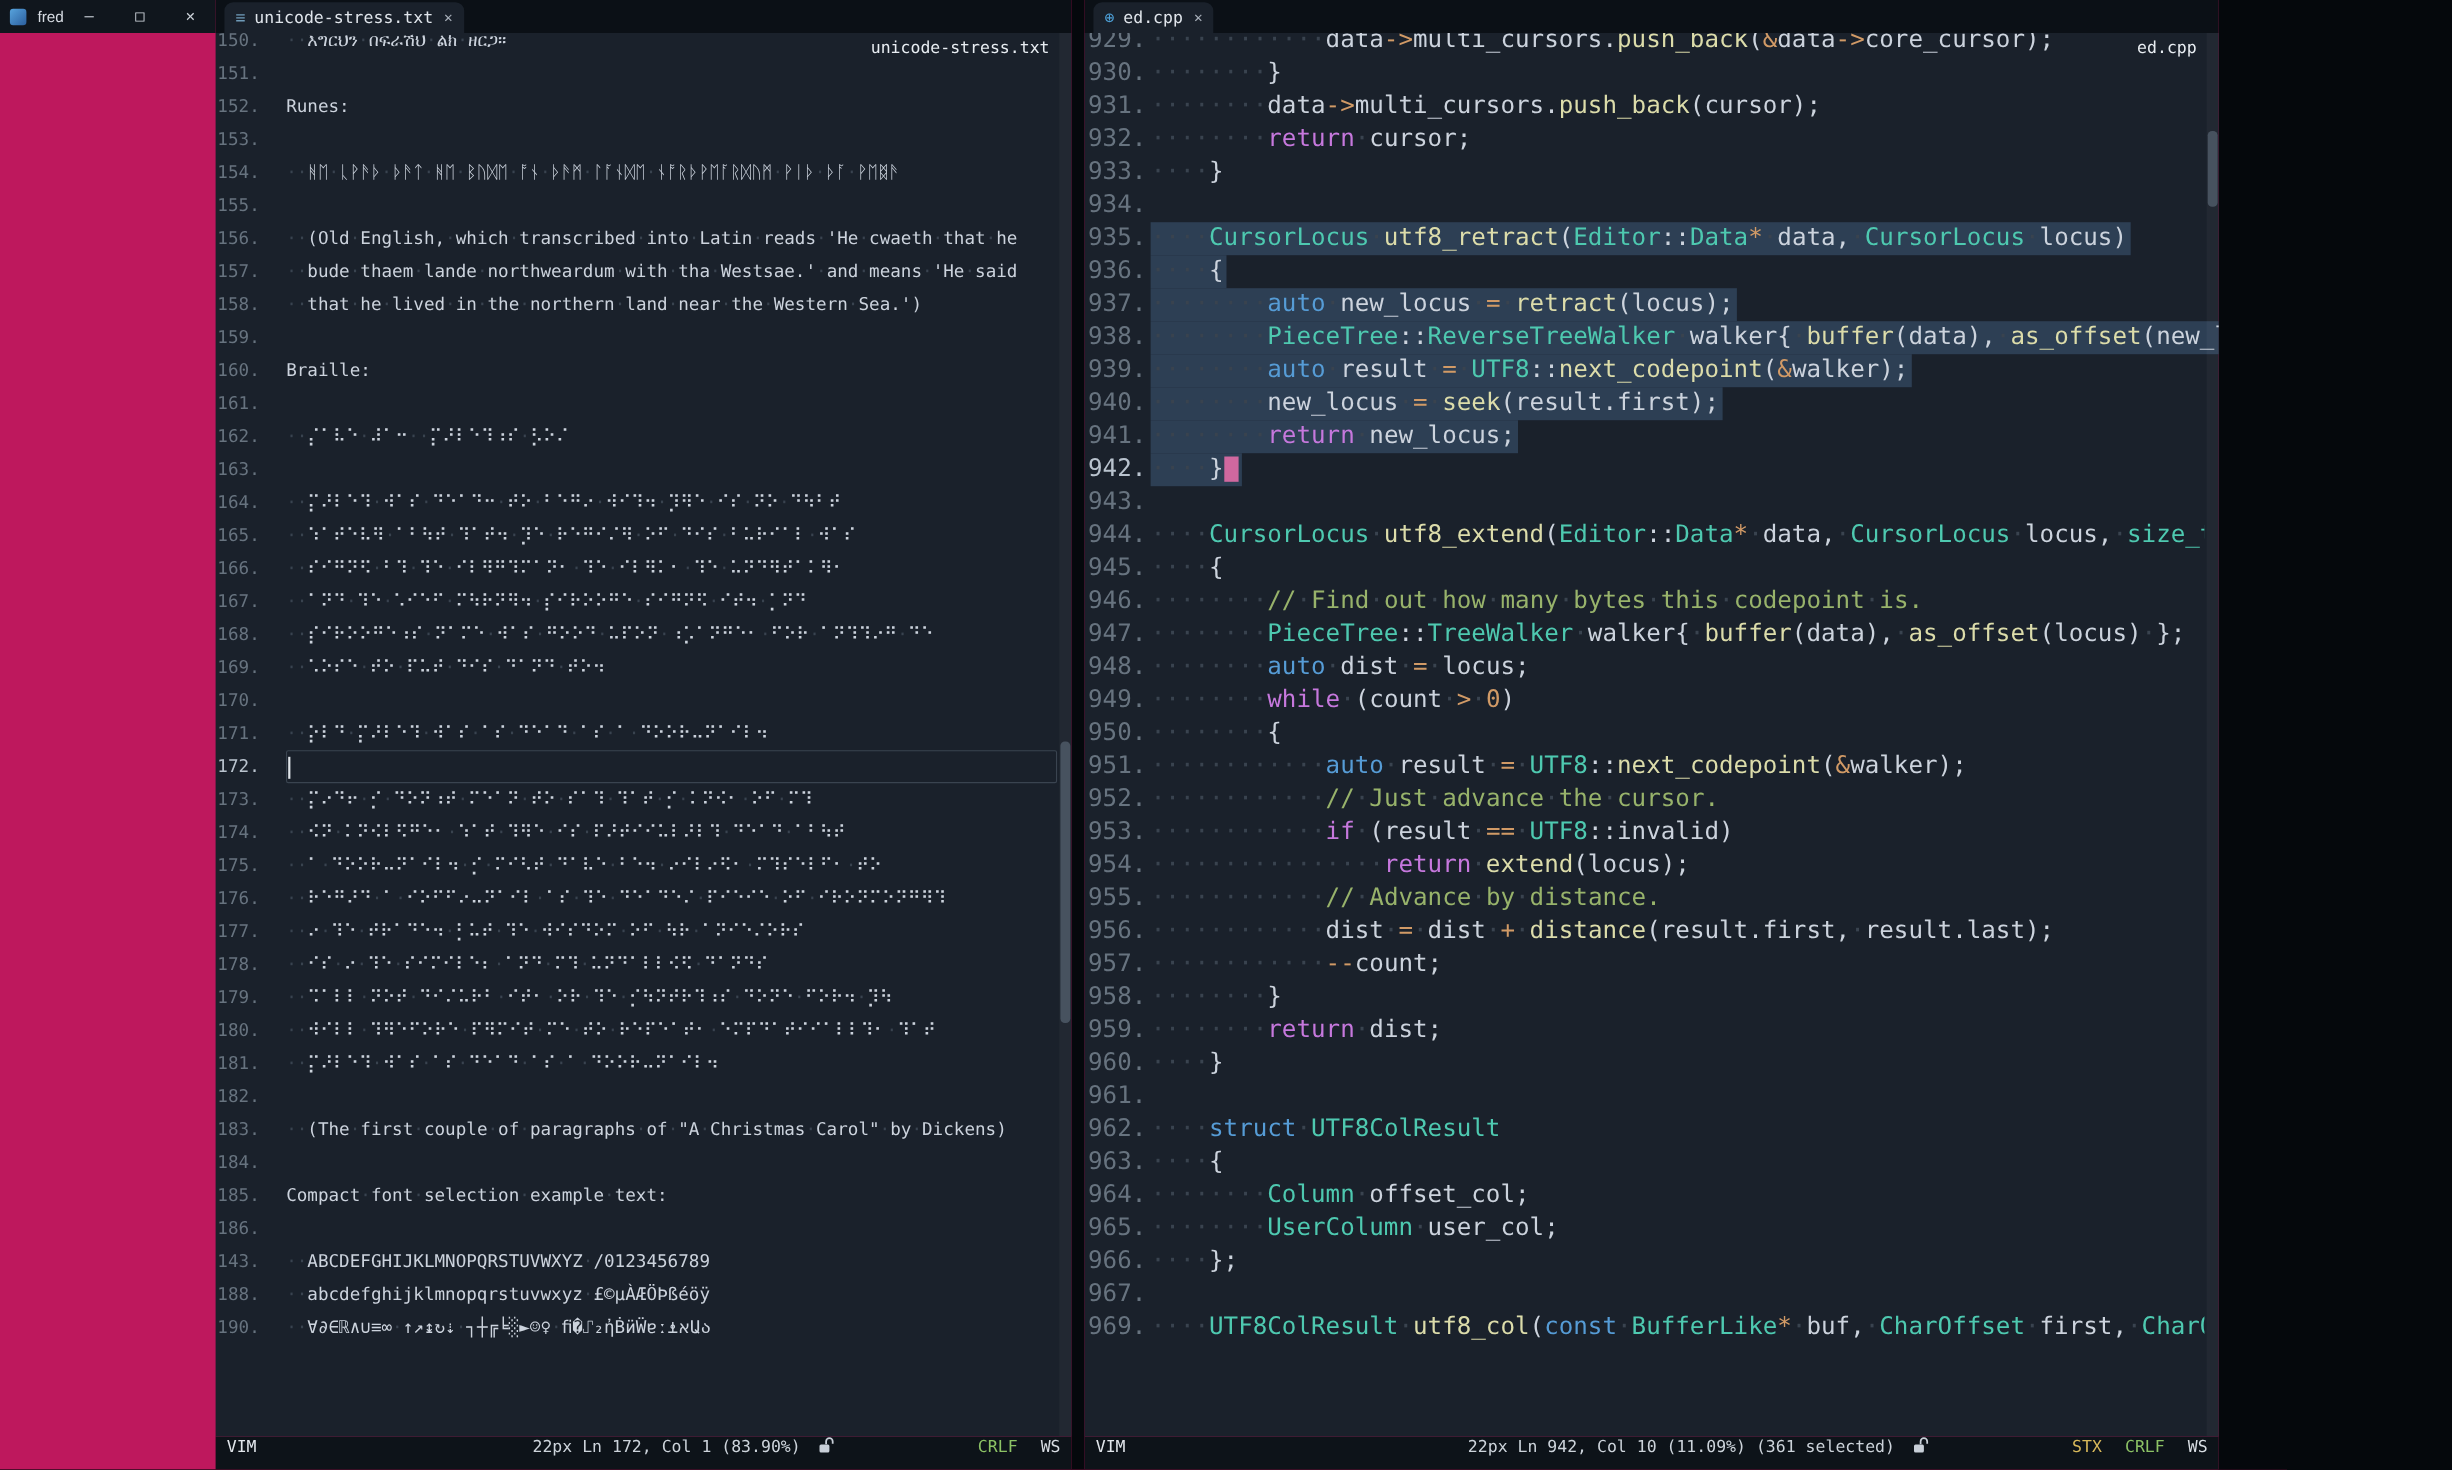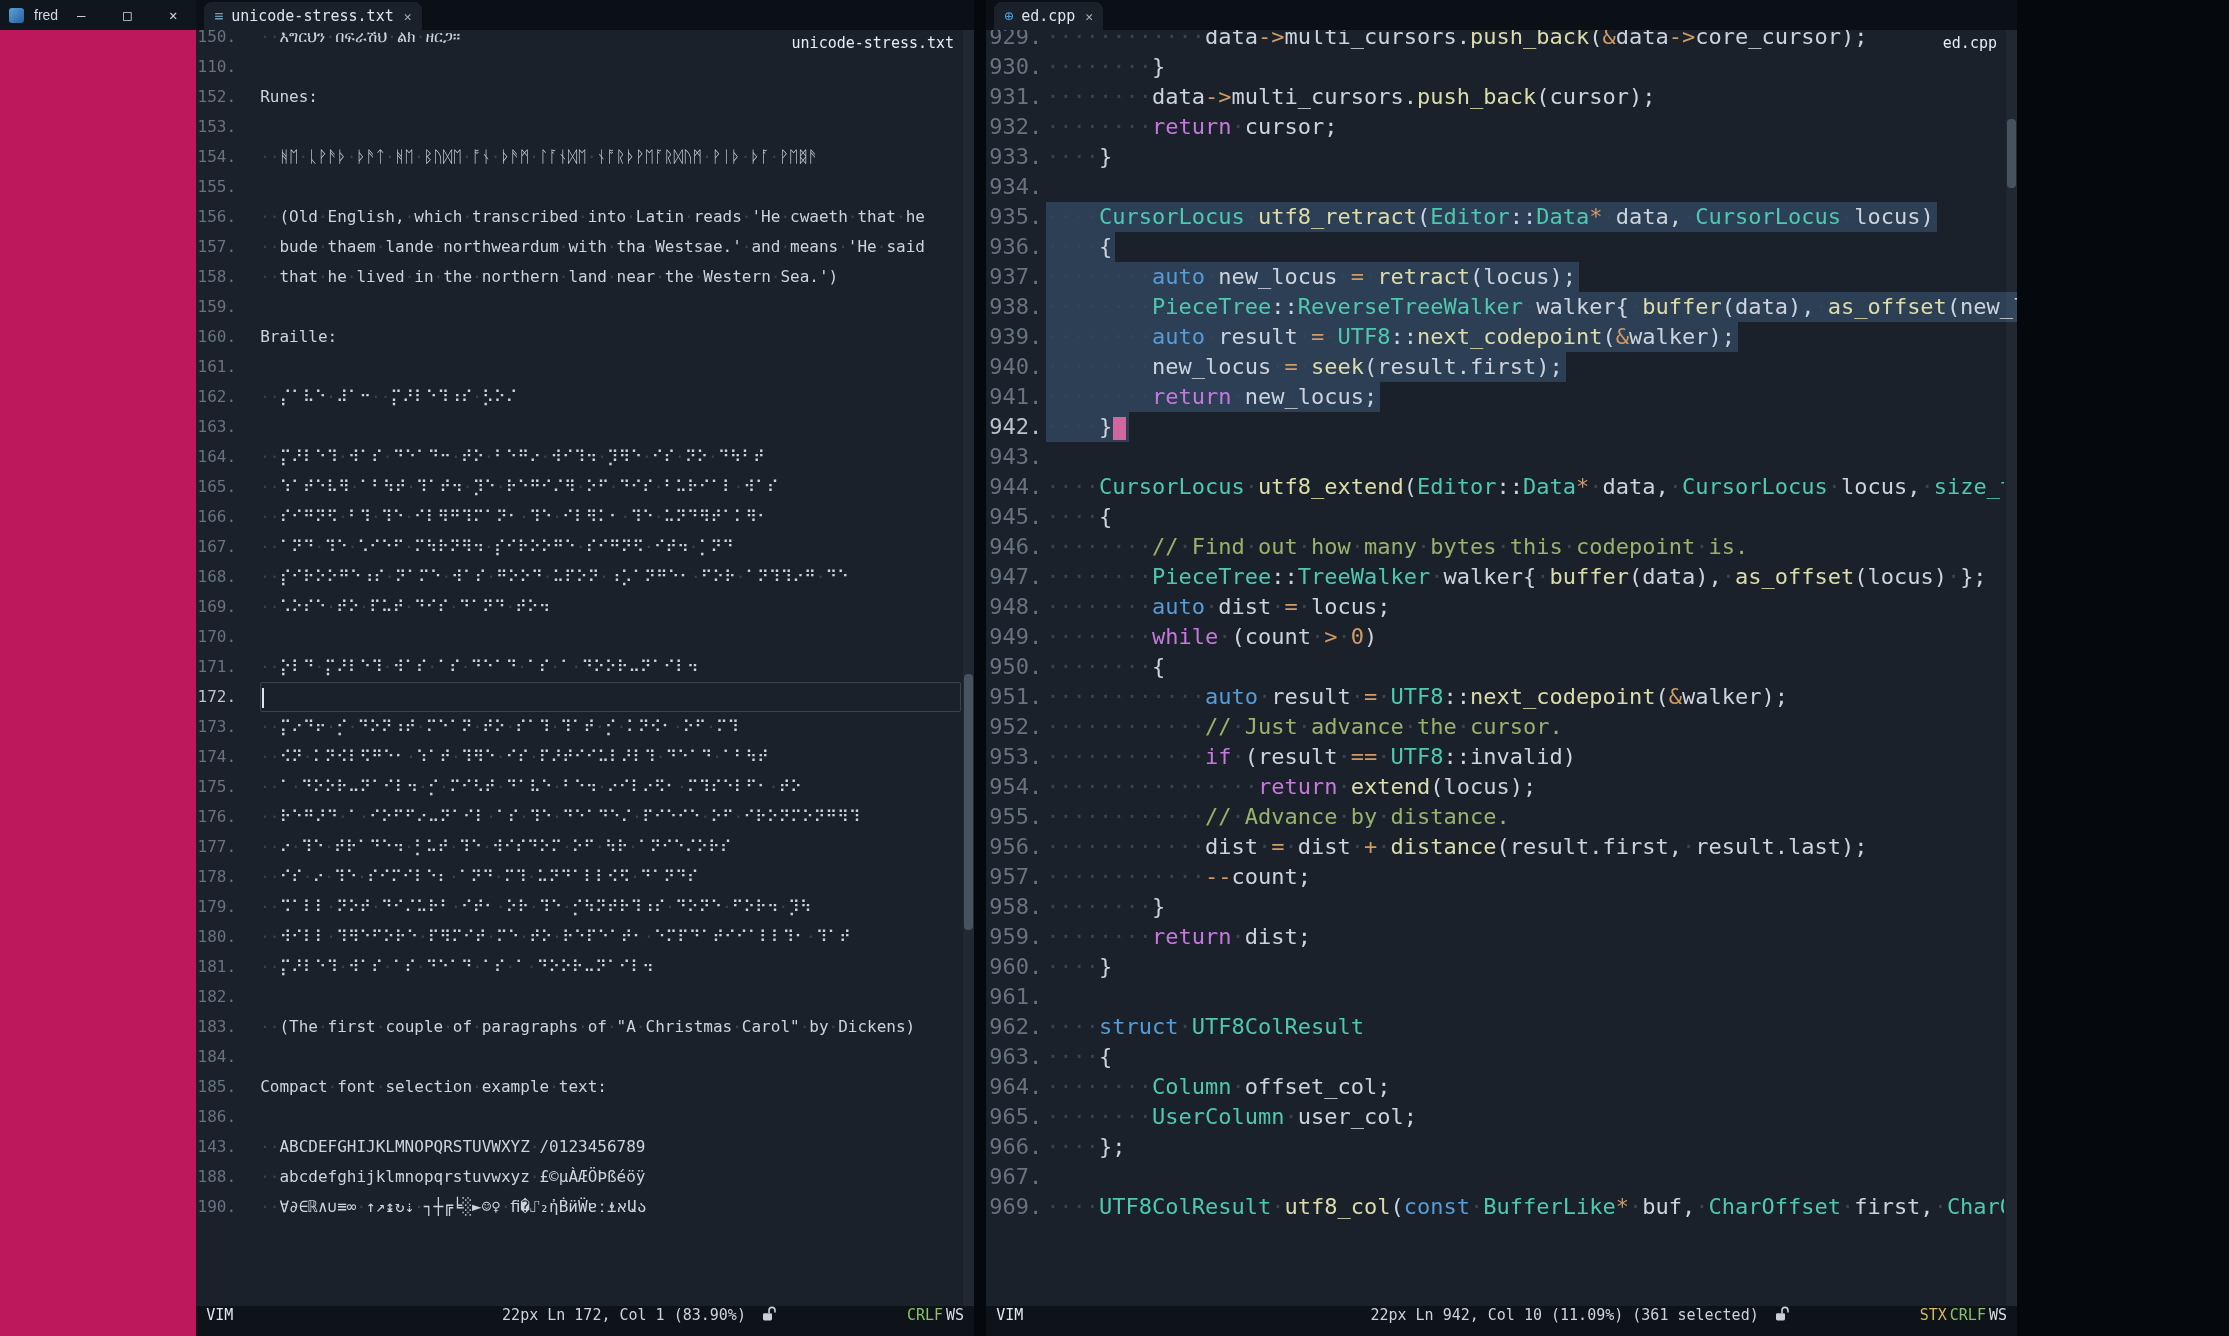--- a/index.html
+++ b/index.html
@@ -39,21 +39,21 @@
   .tok.w{color:#39434f}
   .caret-bar{position:absolute;left:1px;top:5px;width:2px;height:20px;background:#e0e5ea}
   .caret-block{display:inline-block;width:13px;height:23px;background:#d0689f;vertical-align:middle;margin-left:1px}
   .float-name{position:absolute;top:4px;right:20px;color:#e8edf2;font-size:15px}
   .scrollbar{position:absolute;top:0;right:0;width:11px;height:100%;background:rgba(255,255,255,0.035)}
   .thumb{position:absolute;left:1px;width:9px;background:#47525f;border-radius:4px}
   .statusbar{height:30px;flex:0 0 auto;background:#0d1319;display:flex;
              padding:0 10px;font-size:15px;color:#ccd3da;gap:10px}
   .mode{color:#e2e7ec}
   .sb-spacer{flex:1}
-  .flags{display:flex;gap:3px;margin-left:120px;white-space:nowrap}
+  .flags{display:flex;gap:21px;margin-left:120px;white-space:nowrap}
   .lock{flex:0 0 auto;margin-left:6px}
 </style>
 </head>
 <body>
 
 <div class="window">
 
   <div class="titlebar">
     <span class="app-icon"></span>
     <span class="title">fred</span>
@@ -70,21 +70,21 @@
       <div class="tabbar">
         <div class="tab">
           <span class="tab-icon" id="tab-icon-left" style="color: rgb(111, 155, 184);">≡</span>
           <span class="tab-label">unicode-stress.txt</span>
           <span class="tab-close">✕</span>
         </div>
       </div>
       <div class="editor">
         <div class="code" id="code-left">
             <div class="row"><span class="num">150.</span><span class="ct"><span class="tok w">··</span><span class="tok d">እግርህን</span><span class="tok w">·</span><span class="tok d">በፍራሽህ</span><span class="tok w">·</span><span class="tok d">ልክ</span><span class="tok w">·</span><span class="tok d">ዘርጋ።</span></span></div>
-            <div class="row"><span class="num">110.</span><span class="ct"></span></div>
+            <div class="row"><span class="num">151.</span><span class="ct"></span></div>
             <div class="row"><span class="num">152.</span><span class="ct"><span class="tok d">Runes:</span></span></div>
             <div class="row"><span class="num">153.</span><span class="ct"></span></div>
             <div class="row"><span class="num">154.</span><span class="ct"><span class="tok w">··</span><span class="tok d">ᚻᛖ</span><span class="tok w">·</span><span class="tok d">ᚳᚹᚫᚦ</span><span class="tok w">·</span><span class="tok d">ᚦᚫᛏ</span><span class="tok w">·</span><span class="tok d">ᚻᛖ</span><span class="tok w">·</span><span class="tok d">ᛒᚢᛞᛖ</span><span class="tok w">·</span><span class="tok d">ᚩᚾ</span><span class="tok w">·</span><span class="tok d">ᚦᚫᛗ</span><span class="tok w">·</span><span class="tok d">ᛚᚪᚾᛞᛖ</span><span class="tok w">·</span><span class="tok d">ᚾᚩᚱᚦᚹᛖᚪᚱᛞᚢᛗ</span><span class="tok w">·</span><span class="tok d">ᚹᛁᚦ</span><span class="tok w">·</span><span class="tok d">ᚦᚪ</span><span class="tok w">·</span><span class="tok d">ᚹᛖᛥᚫ</span></span></div>
             <div class="row"><span class="num">155.</span><span class="ct"></span></div>
             <div class="row"><span class="num">156.</span><span class="ct"><span class="tok w">··</span><span class="tok d">(Old</span><span class="tok w">·</span><span class="tok d">English,</span><span class="tok w">·</span><span class="tok d">which</span><span class="tok w">·</span><span class="tok d">transcribed</span><span class="tok w">·</span><span class="tok d">into</span><span class="tok w">·</span><span class="tok d">Latin</span><span class="tok w">·</span><span class="tok d">reads</span><span class="tok w">·</span><span class="tok d">'He</span><span class="tok w">·</span><span class="tok d">cwaeth</span><span class="tok w">·</span><span class="tok d">that</span><span class="tok w">·</span><span class="tok d">he</span></span></div>
             <div class="row"><span class="num">157.</span><span class="ct"><span class="tok w">··</span><span class="tok d">bude</span><span class="tok w">·</span><span class="tok d">thaem</span><span class="tok w">·</span><span class="tok d">lande</span><span class="tok w">·</span><span class="tok d">northweardum</span><span class="tok w">·</span><span class="tok d">with</span><span class="tok w">·</span><span class="tok d">tha</span><span class="tok w">·</span><span class="tok d">Westsae.'</span><span class="tok w">·</span><span class="tok d">and</span><span class="tok w">·</span><span class="tok d">means</span><span class="tok w">·</span><span class="tok d">'He</span><span class="tok w">·</span><span class="tok d">said</span></span></div>
             <div class="row"><span class="num">158.</span><span class="ct"><span class="tok w">··</span><span class="tok d">that</span><span class="tok w">·</span><span class="tok d">he</span><span class="tok w">·</span><span class="tok d">lived</span><span class="tok w">·</span><span class="tok d">in</span><span class="tok w">·</span><span class="tok d">the</span><span class="tok w">·</span><span class="tok d">northern</span><span class="tok w">·</span><span class="tok d">land</span><span class="tok w">·</span><span class="tok d">near</span><span class="tok w">·</span><span class="tok d">the</span><span class="tok w">·</span><span class="tok d">Western</span><span class="tok w">·</span><span class="tok d">Sea.')</span></span></div>
             <div class="row"><span class="num">159.</span><span class="ct"></span></div>
             <div class="row"><span class="num">160.</span><span class="ct"><span class="tok d">Braille:</span></span></div>
             <div class="row"><span class="num">161.</span><span class="ct"></span></div>

